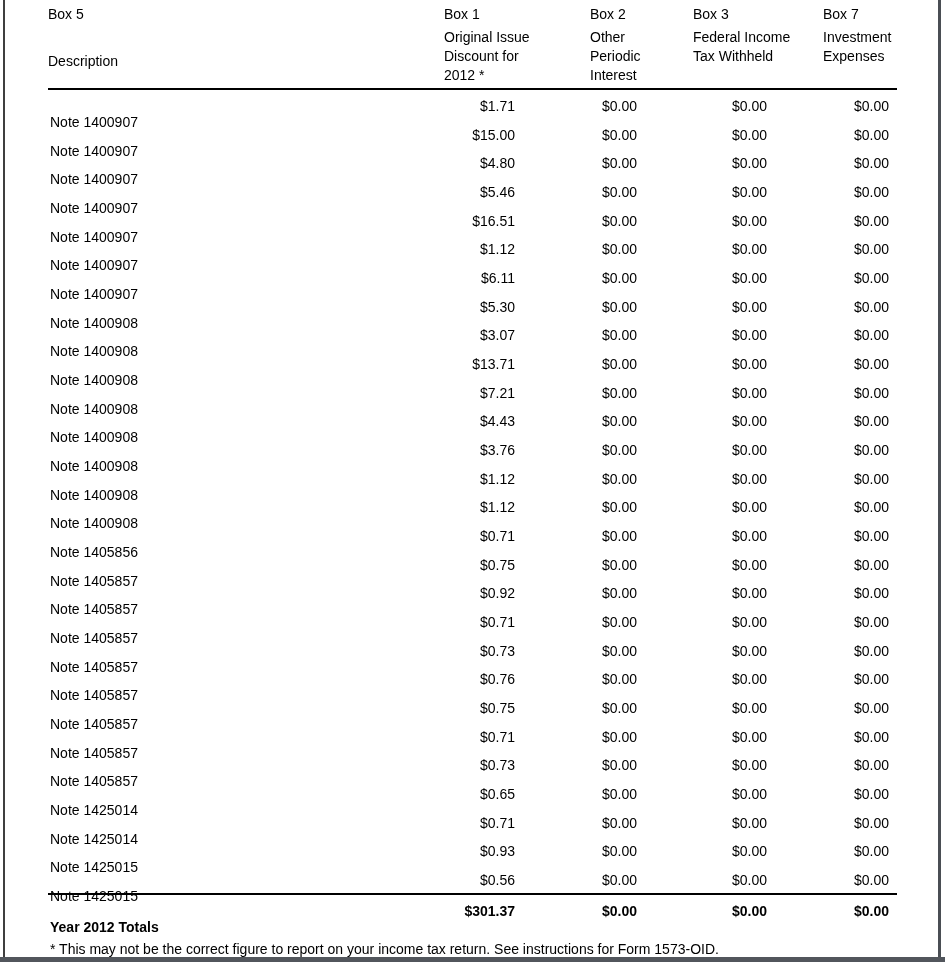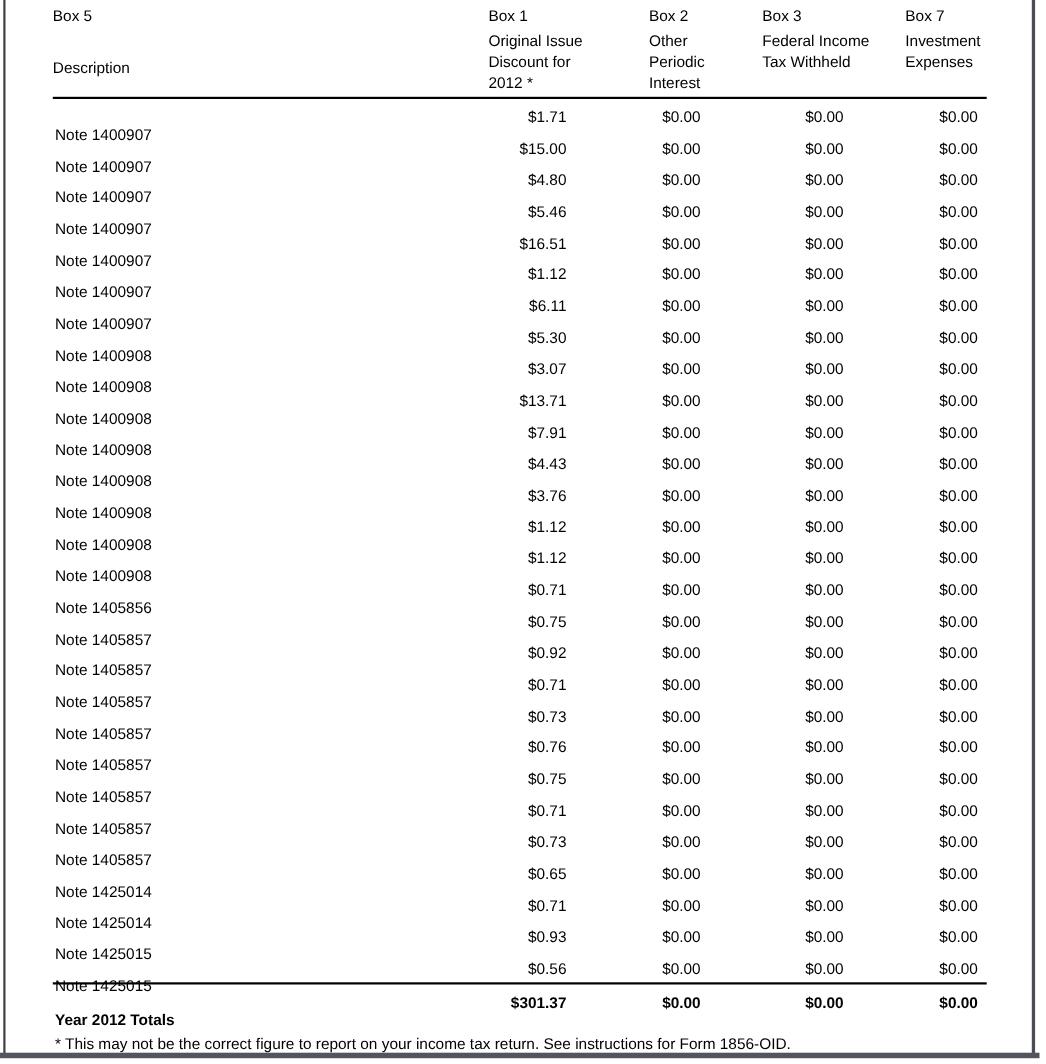--- a/index.html
+++ b/index.html
@@ -150,21 +150,21 @@
       <div class="row grid">
         <div class="cell-desc">Note 1400908</div>
         <div class="num pr1">$13.71</div>
         <div class="num pr2">$0.00</div>
         <div class="num pr3">$0.00</div>
         <div class="num pr4">$0.00</div>
       </div>
 
       <div class="row grid">
         <div class="cell-desc">Note 1400908</div>
-        <div class="num pr1">$7.91</div>
+        <div class="num pr1">$7.21</div>
         <div class="num pr2">$0.00</div>
         <div class="num pr3">$0.00</div>
         <div class="num pr4">$0.00</div>
       </div>
 
       <div class="row grid">
         <div class="cell-desc">Note 1400908</div>
         <div class="num pr1">$4.43</div>
         <div class="num pr2">$0.00</div>
         <div class="num pr3">$0.00</div>
@@ -303,19 +303,19 @@
     <div class="totals grid">
       <div class="cell-desc">Year 2012 Totals</div>
       <div class="num pr1">$301.37</div>
       <div class="num pr2">$0.00</div>
       <div class="num pr3">$0.00</div>
       <div class="num pr4">$0.00</div>
     </div>
 
   </div>
 
-  <div class="footnote">* This may not be the correct figure to report on your income tax return. See instructions for Form 1856-OID.</div>
+  <div class="footnote">* This may not be the correct figure to report on your income tax return. See instructions for Form 1573-OID.</div>
 
   <div class="edge-left"></div>
   <div class="edge-right"></div>
   <div class="edge-bottom"></div>
 
 </div>
 
 </body></html>

